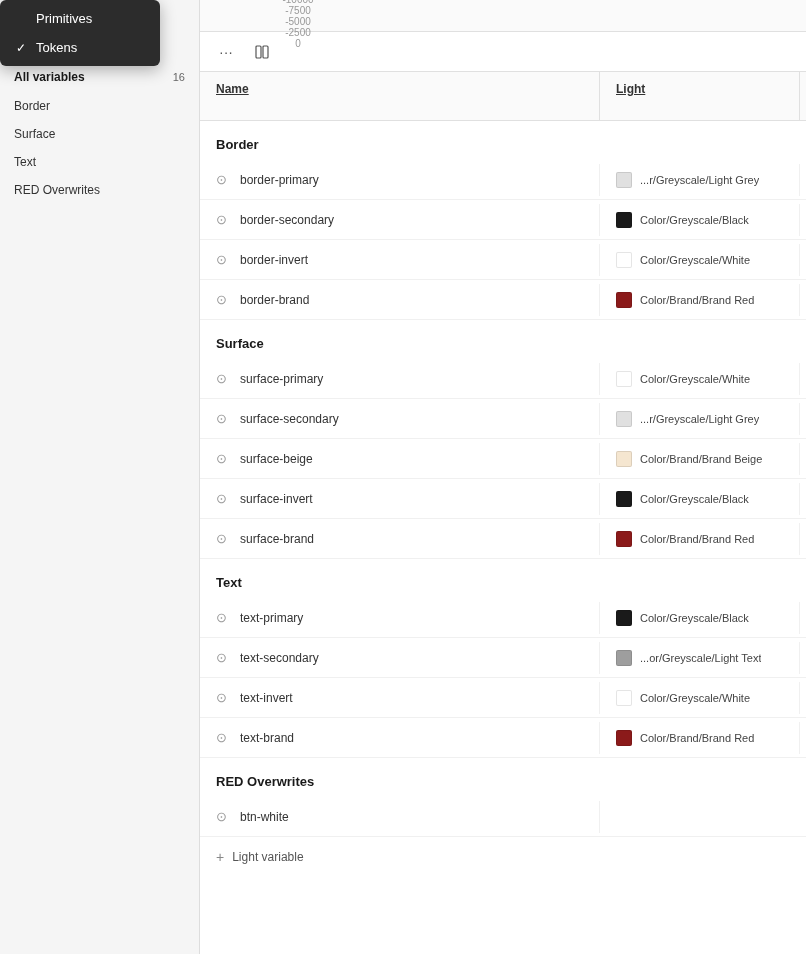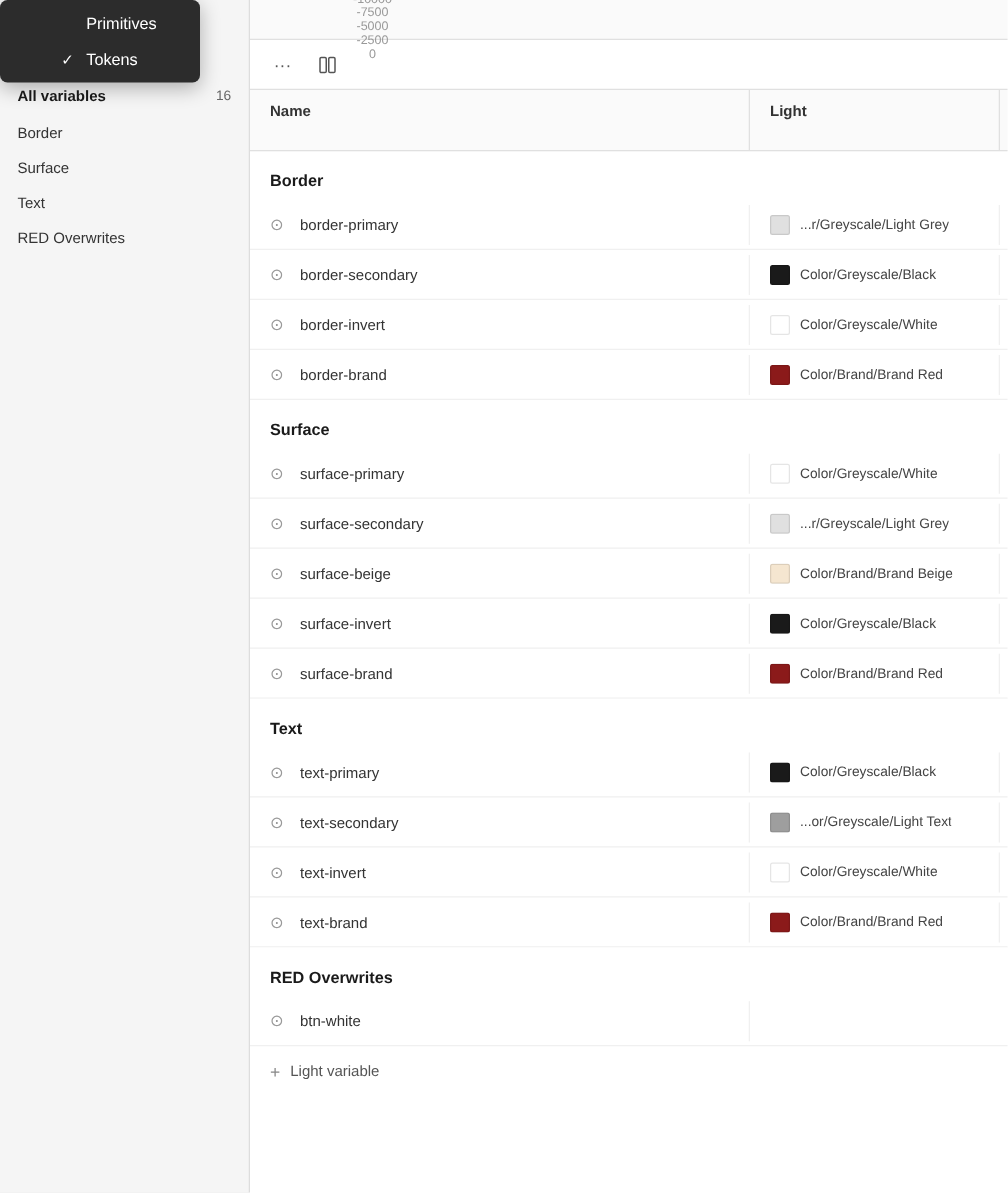--- a/index.html
+++ b/index.html
@@ -27,21 +27,20 @@
     }
 
     .dropdown-item {
       padding: 7px 14px;
       color: #ffffff;
       cursor: pointer;
       display: flex;
       align-items: flex-end;
       gap: 8px;
       font-size: 13px;
-      margin-left: 33px;
     }
 
     .dropdown-check {
       width: 14px;
       text-align: center;
       color: #fff;
       font-size: 12px;
     }
 
     .sidebar-header {
@@ -142,20 +141,21 @@
       top: 0;
       z-index: 5;
     }
 
     .th {
       padding: 10px 16px;
       font-size: 12px;
       font-weight: 600;
       color: #333;
       border-right: 1px solid #e0e0e0;
+      text-decoration: underline;
     }
 
     .th:last-child { border-right: none; }
 
     .section-header {
       padding: 16px 16px 8px 16px;
       font-size: 13px;
       font-weight: 600;
       color: #1a1a1a;
       background: #fff;

